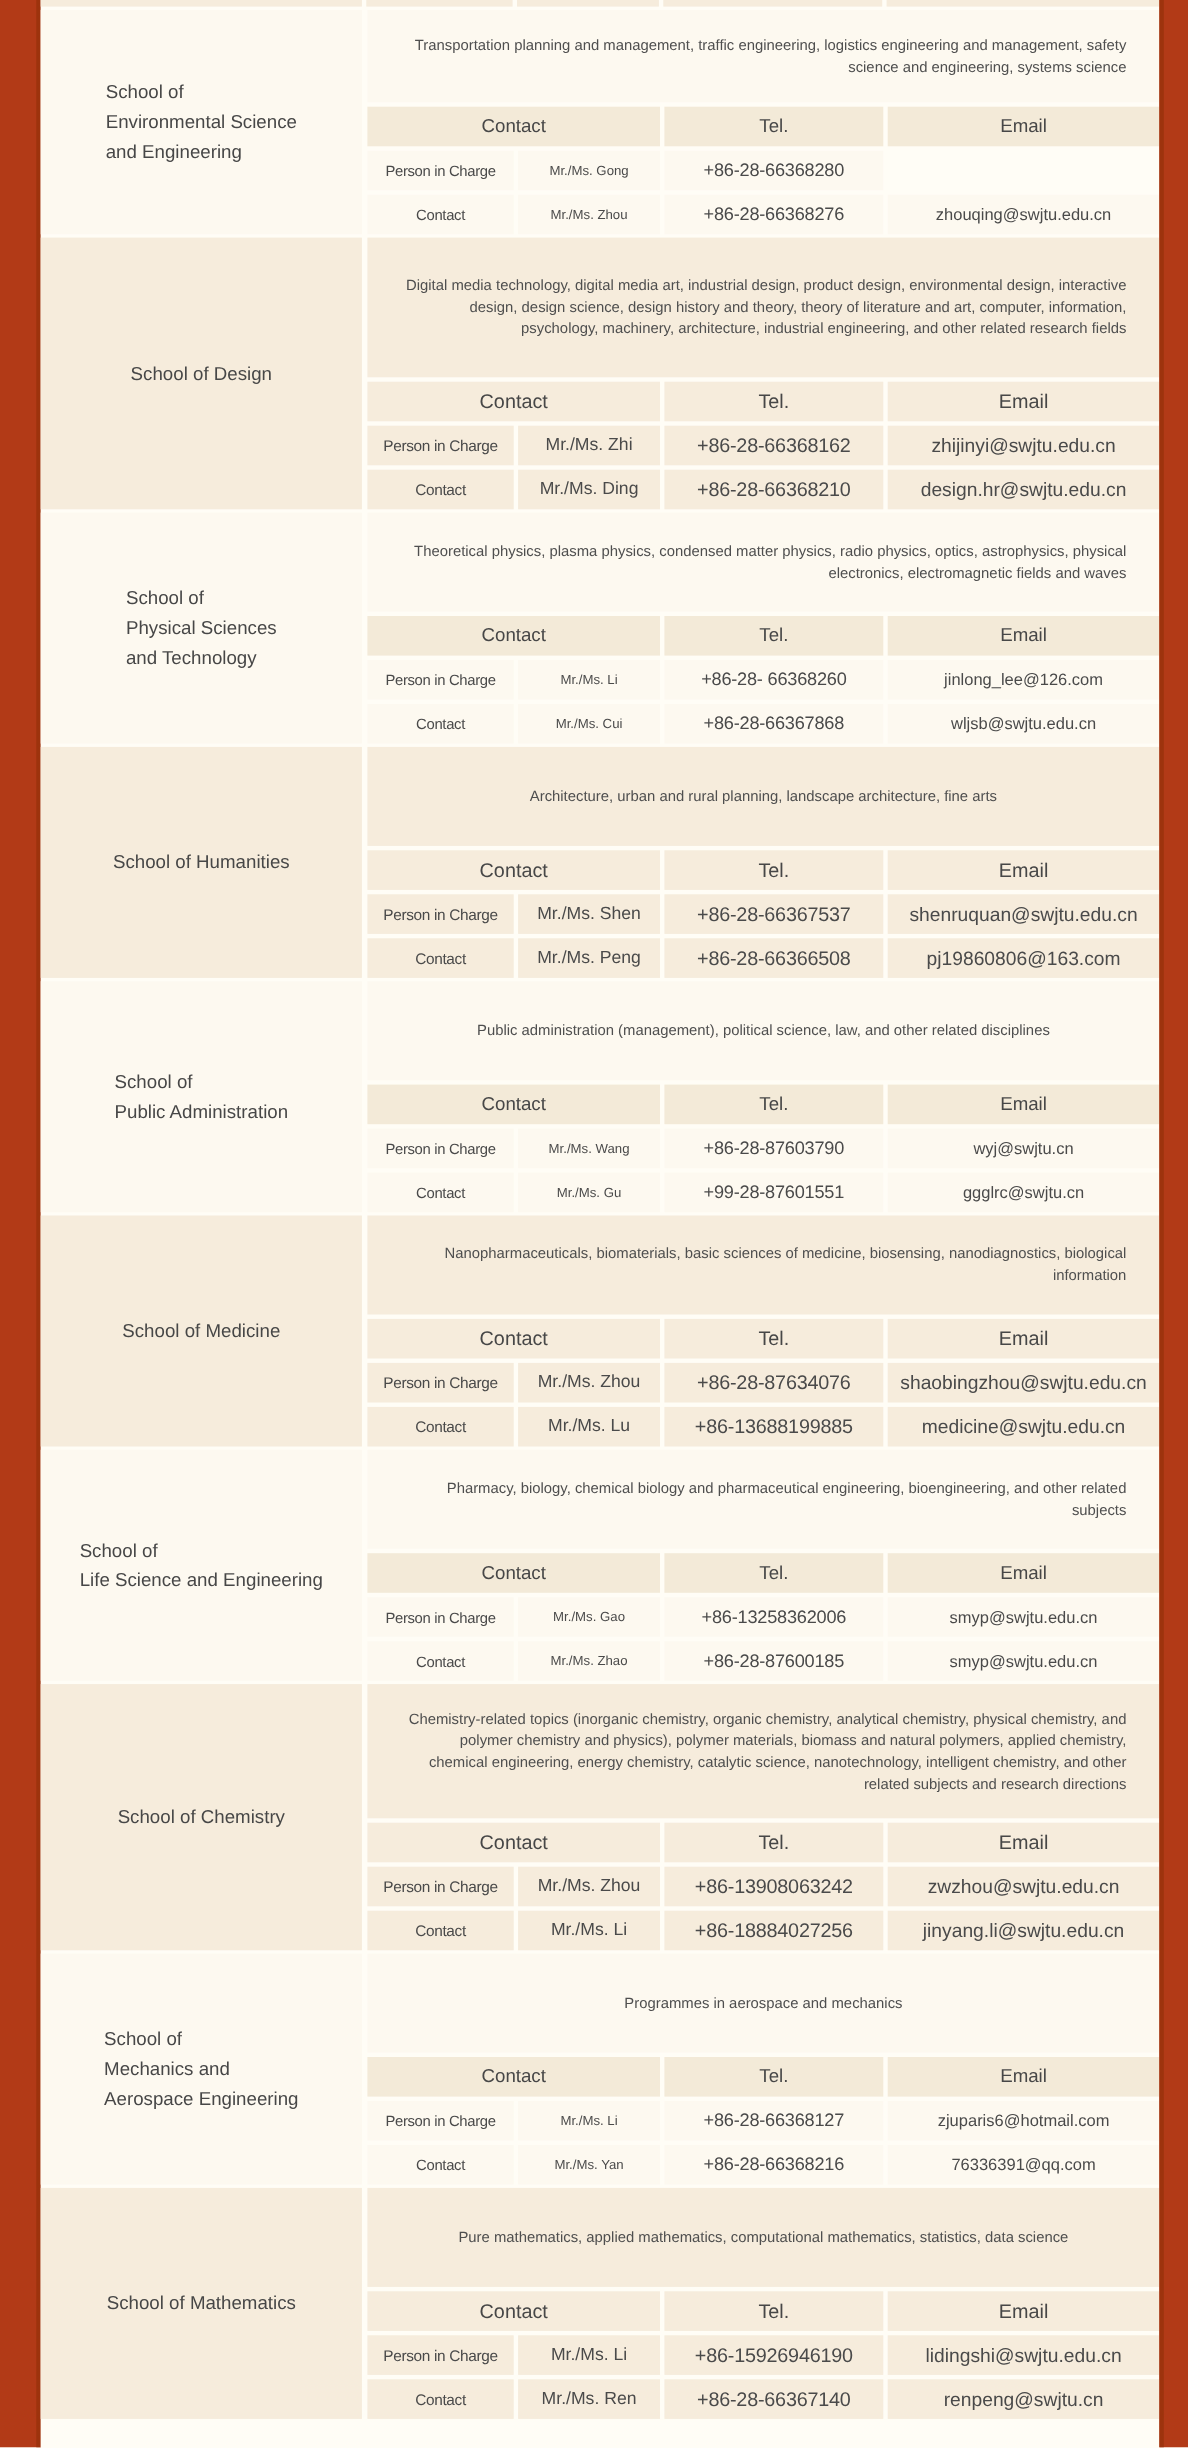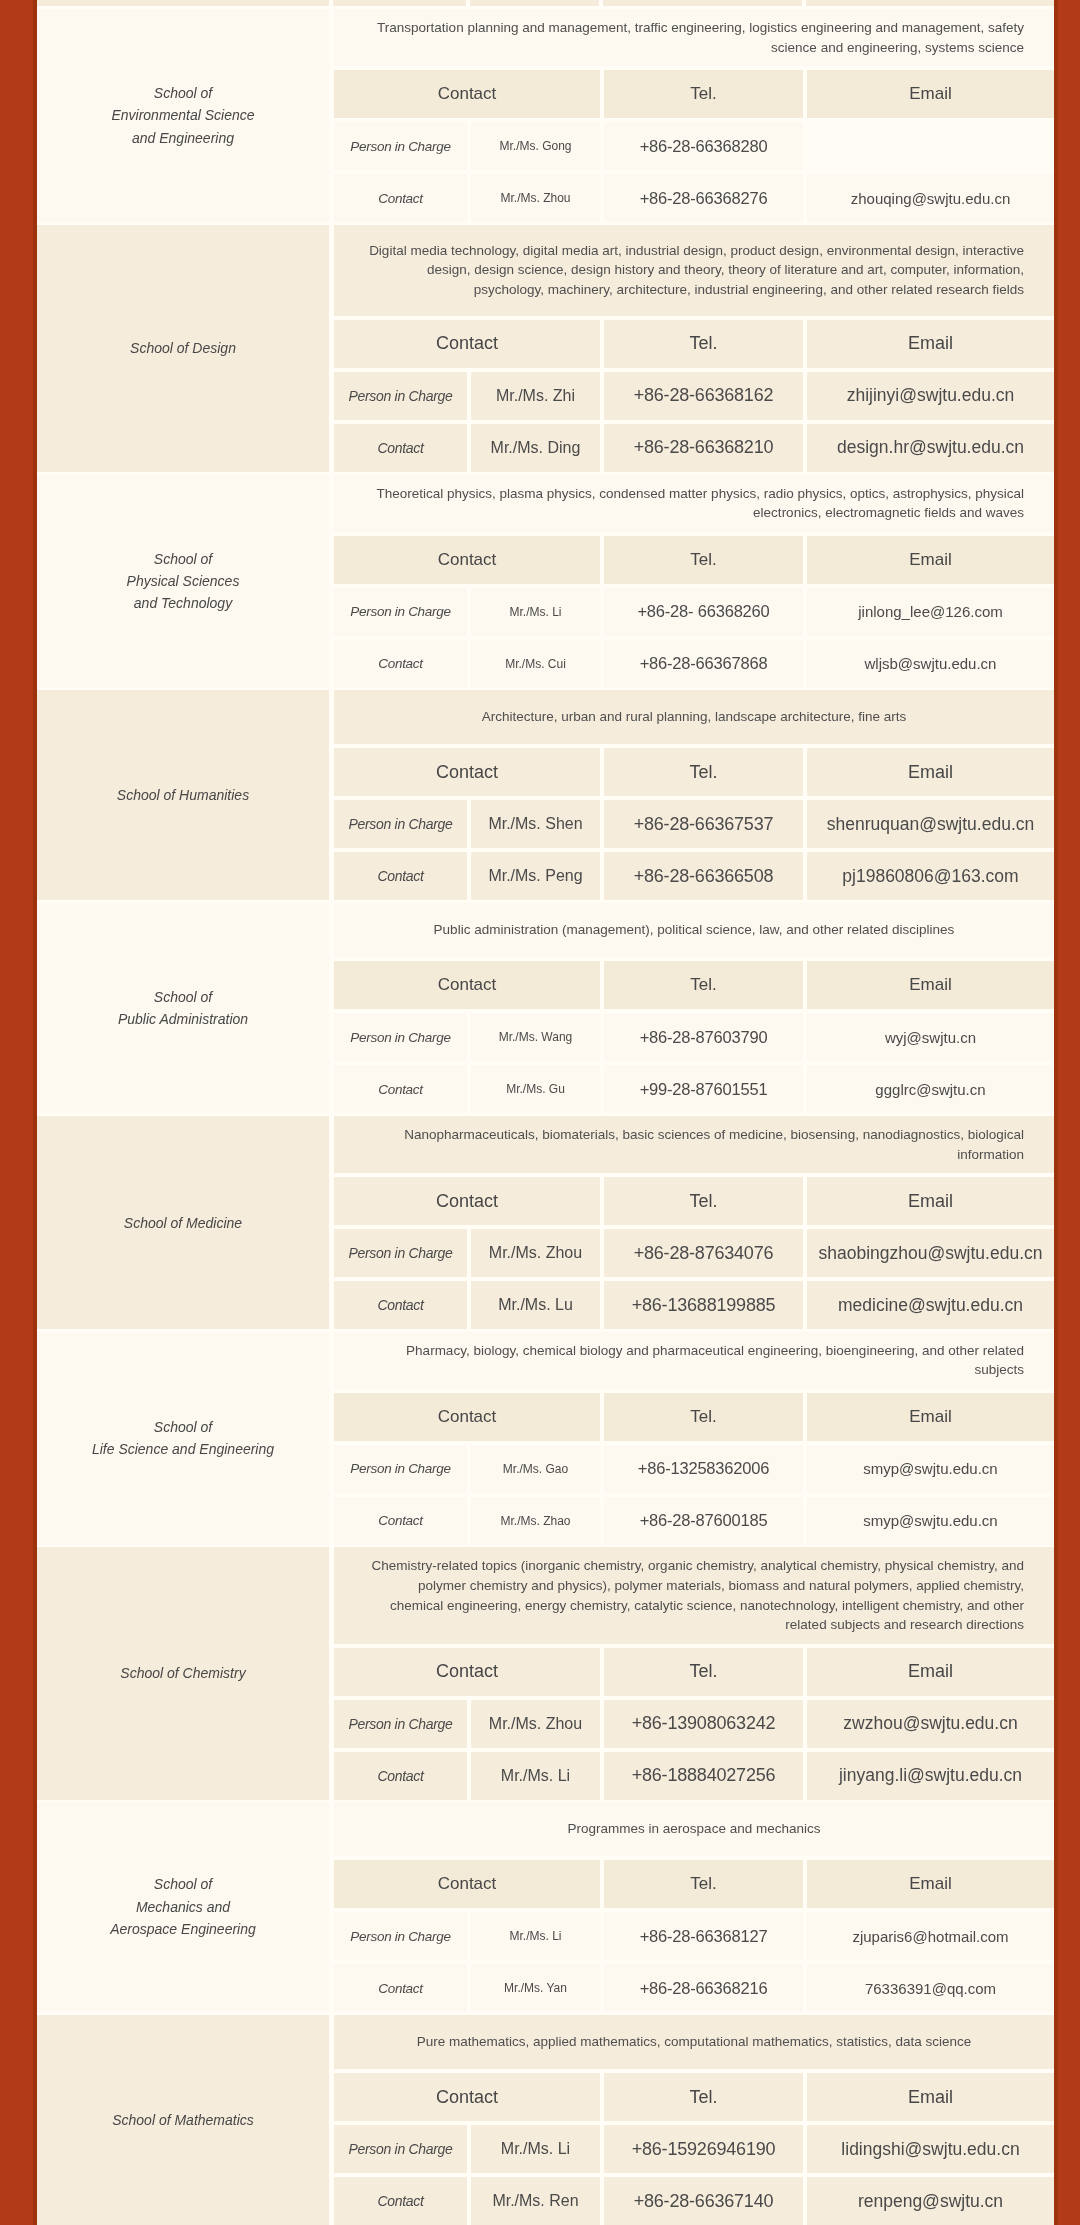--- a/index.html
+++ b/index.html
@@ -27,33 +27,33 @@
   
   .cutoff-row{height:6px;display:grid;grid-template-columns:292px 133px 129px 199px 1fr;column-gap:4px;flex:none;}
   .cutoff-row>div{background:var(--beige);}
 
   section.sec{display:grid;grid-template-columns:292px 1fr;column-gap:5px;min-height:210px;}
   section.sec:nth-of-type(1){min-height:204px;}
   section.sec:nth-of-type(2){min-height:247px;}
   section.sec:nth-of-type(8){min-height:242px;}
 
   .school{
-    display:flex;align-items:center;justify-content:center;text-align:center;
-    white-space:pre-line;font-size:14px;line-height:1.6;color:#474747;font-style:italic;
+    display:flex;align-items:center;justify-content:center;
+    white-space:pre-line;font-size:17px;line-height:1.6;color:#474747;
   }
   .right-area{display:flex;flex-direction:column;row-gap:4px;}
   .desc{
     flex:1;min-height:54px;display:flex;align-items:center;justify-content:center;
     text-align:right;padding:9px 30px;font-size:13.5px;line-height:1.45;color:#4f4f4f;
   }
-  .row{display:grid;grid-template-columns:133px 129px 199px 1fr;column-gap:4px;height:48px;flex:none;}
+  .row{display:grid;grid-template-columns:133px 129px 199px 1fr;column-gap:4px;height:36px;flex:none;}
   .cell{display:flex;align-items:center;justify-content:center;text-align:center;padding:0 4px;overflow:hidden;}
   .contact-head{grid-column:1/3;}
   .head{font-size:17px;color:#474747;}
-  .label{font-size:13.5px;letter-spacing:-0.3px;font-style:italic;}
+  .label{font-size:13.5px;letter-spacing:-0.3px;}
   .name{font-size:12px;}
   .tel{font-size:16.5px;letter-spacing:-0.2px;}
   .email{font-size:15px;}
 
   
   section.sec:nth-of-type(odd) .school,
   section.sec:nth-of-type(odd) .desc,
   section.sec:nth-of-type(odd) .cell{background:var(--light);}
   section.sec:nth-of-type(odd) .head{background:var(--beige-h);}
 

